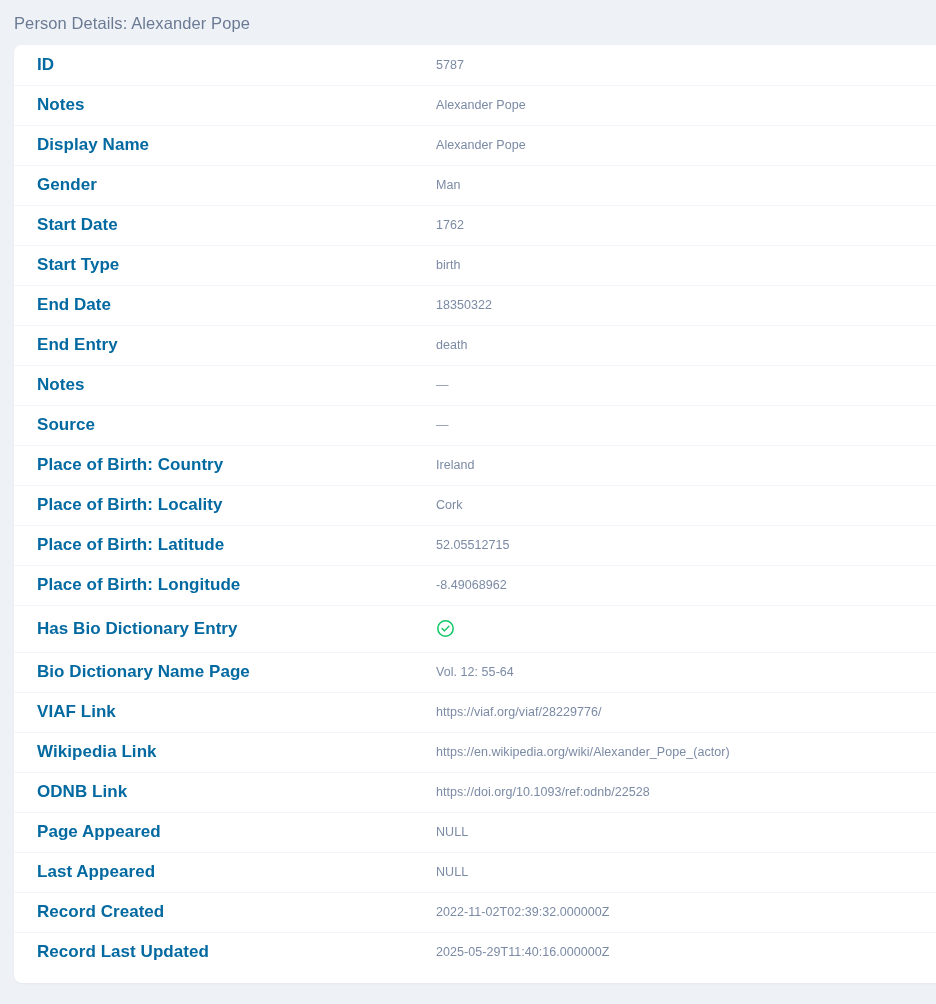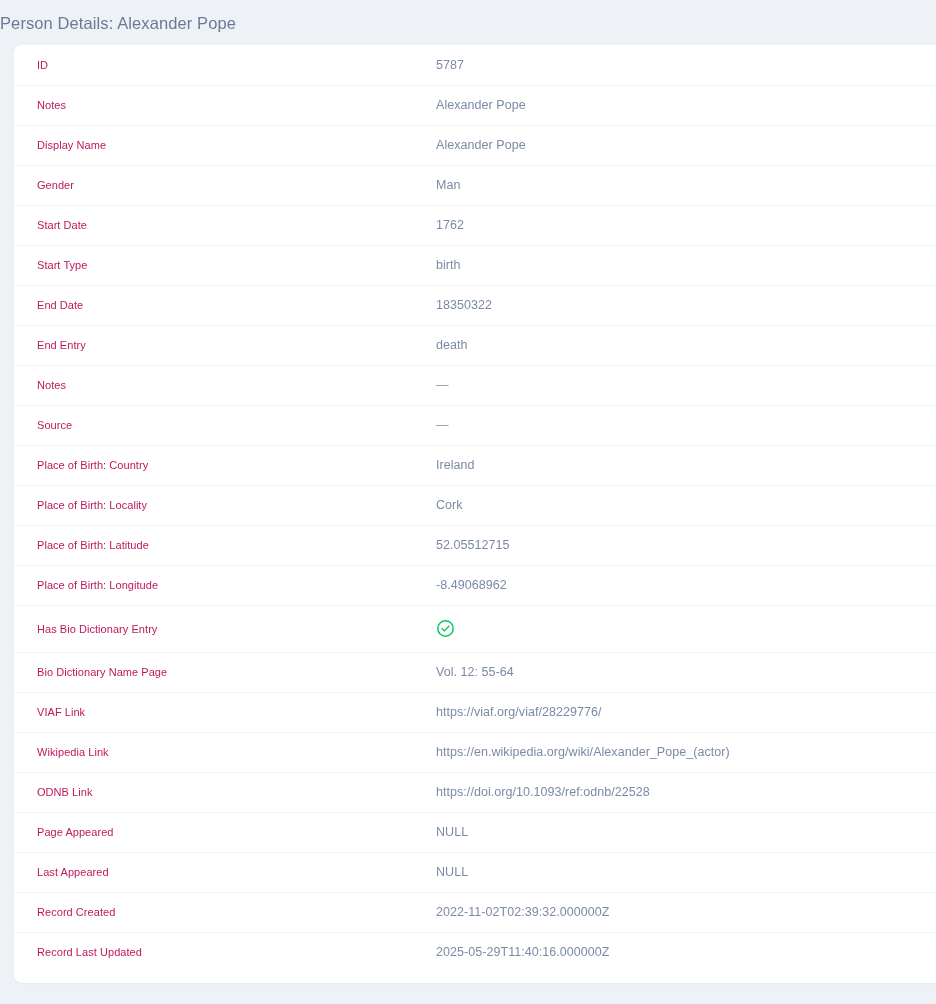--- a/index.html
+++ b/index.html
@@ -20,21 +20,21 @@
     width: 936px;
     height: 1004px;
     position: relative;
   }
 
   .page-title {
     font-size: 16.5px;
     font-weight: 400;
     color: #6b7a94;
     letter-spacing: 0.1px;
-    padding: 12px 0 0 0;
+    padding: 12px 0 0 14px;
     margin: 0;
     line-height: 1.4;
   }
 
   .detail-card {
     position: absolute;
     top: 45px;
     left: 14px;
     right: -6px;
     bottom: 21px;
@@ -63,23 +63,23 @@
     height: 40px;
   }
 
   .detail-row.tall td {
     height: 47px;
   }
 
   .cell-label {
     width: 411px;
     padding-left: 23px !important;
-    font-size: 11px;
-    color: #be185d;
-    font-weight: 400;
+    font-size: 17px;
+    color: #0369a1;
+    font-weight: 700;
     letter-spacing: 0.05px;
     white-space: nowrap;
   }
 
   .cell-value {
     padding-left: 11px !important;
     font-size: 12.5px;
     color: #7b8aa5;
     font-weight: 400;
     letter-spacing: 0.05px;

